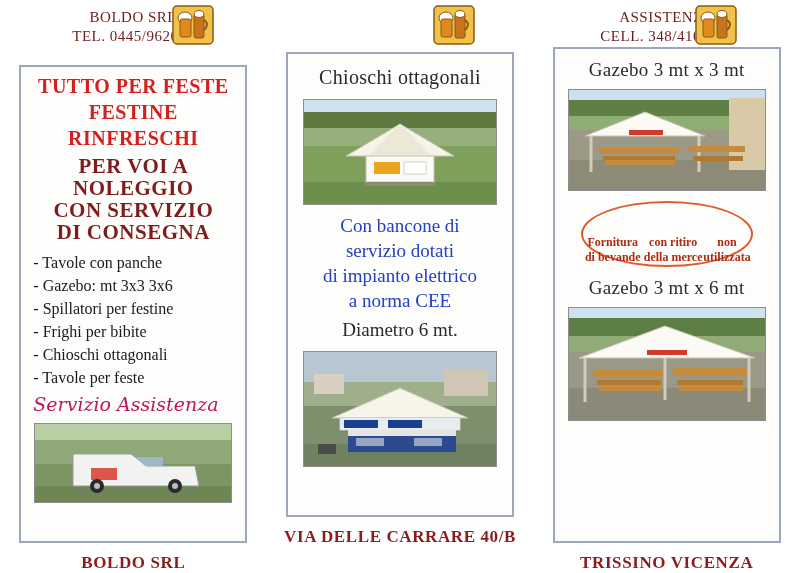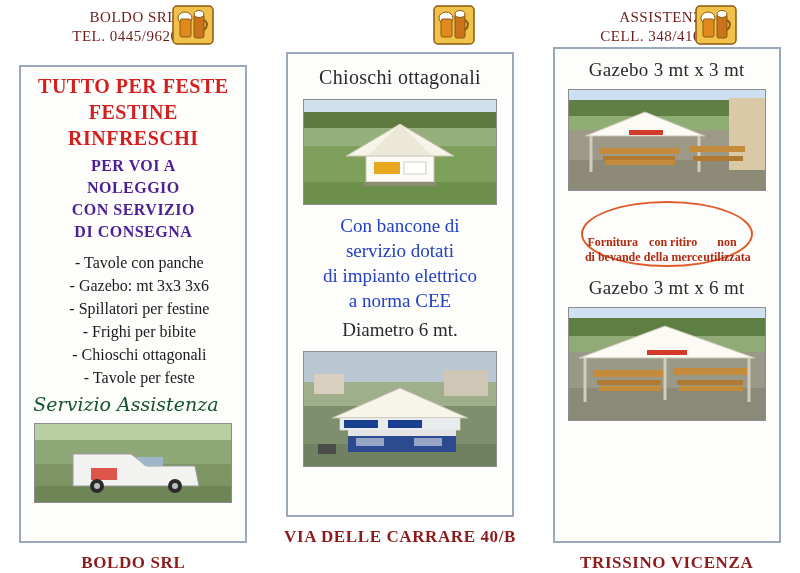--- a/index.html
+++ b/index.html
@@ -94,44 +94,43 @@
   .c1-title {
     color: #d41f1f;
     font-weight: bold;
     font-size: 20px;
     text-align: center;
     letter-spacing: 0.5px;
     line-height: 26px;
     margin-top: 6px;
   }
   .c1-sub {
-    color: #4c1d95;
+    color: #7f1d1d;
     font-weight: bold;
-    font-size: 16px;
+    font-size: 21px;
     text-align: center;
     line-height: 22px;
     margin-top: 4px;
     letter-spacing: 0.5px;
   }
   .c1-list {
     margin-top: 8px;
     padding-left: 12px;
     font-size: 16px;
     color: #1a1a1a;
     line-height: 23px;
-    text-align: center;
   }
   .c1-list div { white-space: nowrap; }
   .c1-script {
     margin-top: 4px;
     padding-left: 12px;
     font-family: "DejaVu Serif", serif;
     font-style: italic;
     font-size: 19px;
-    color: #14532d;
+    color: #be185d;
   }
 
   
   .photo {
     position: relative;
     overflow: hidden;
     background: #6f7f5a;
     border: 1px solid #8d8d8d;
   }
   .photo svg { display: block; }

